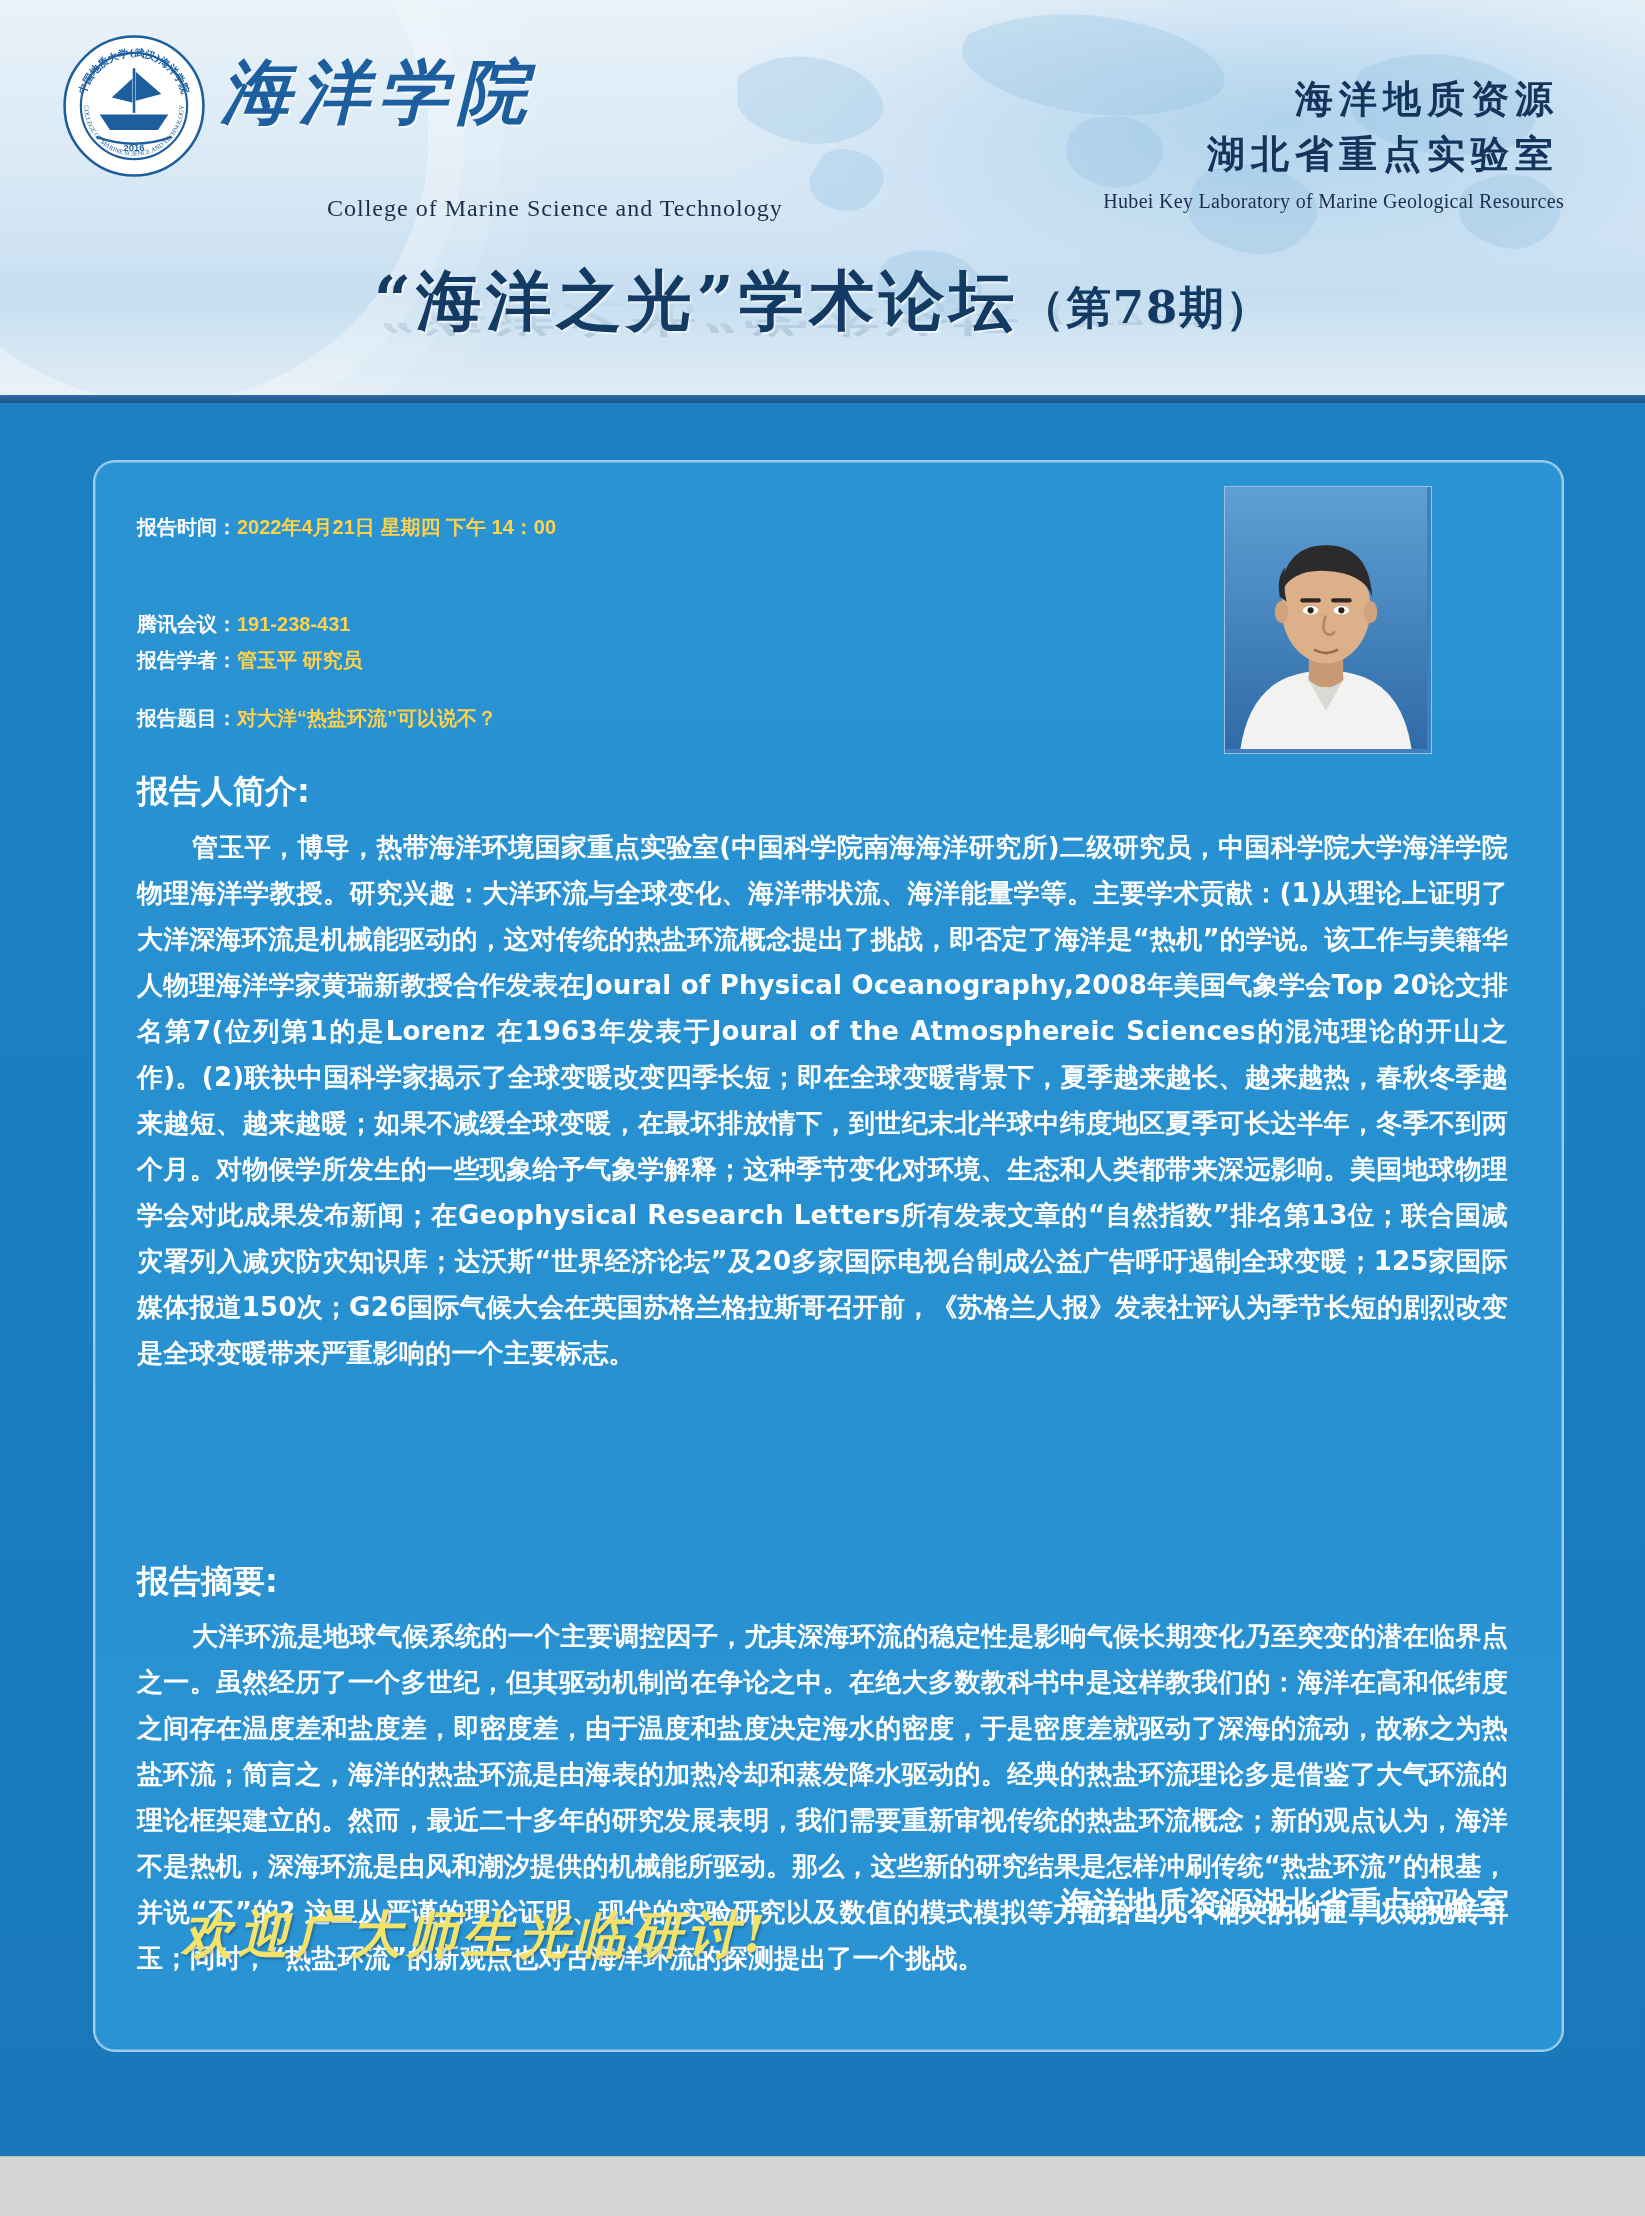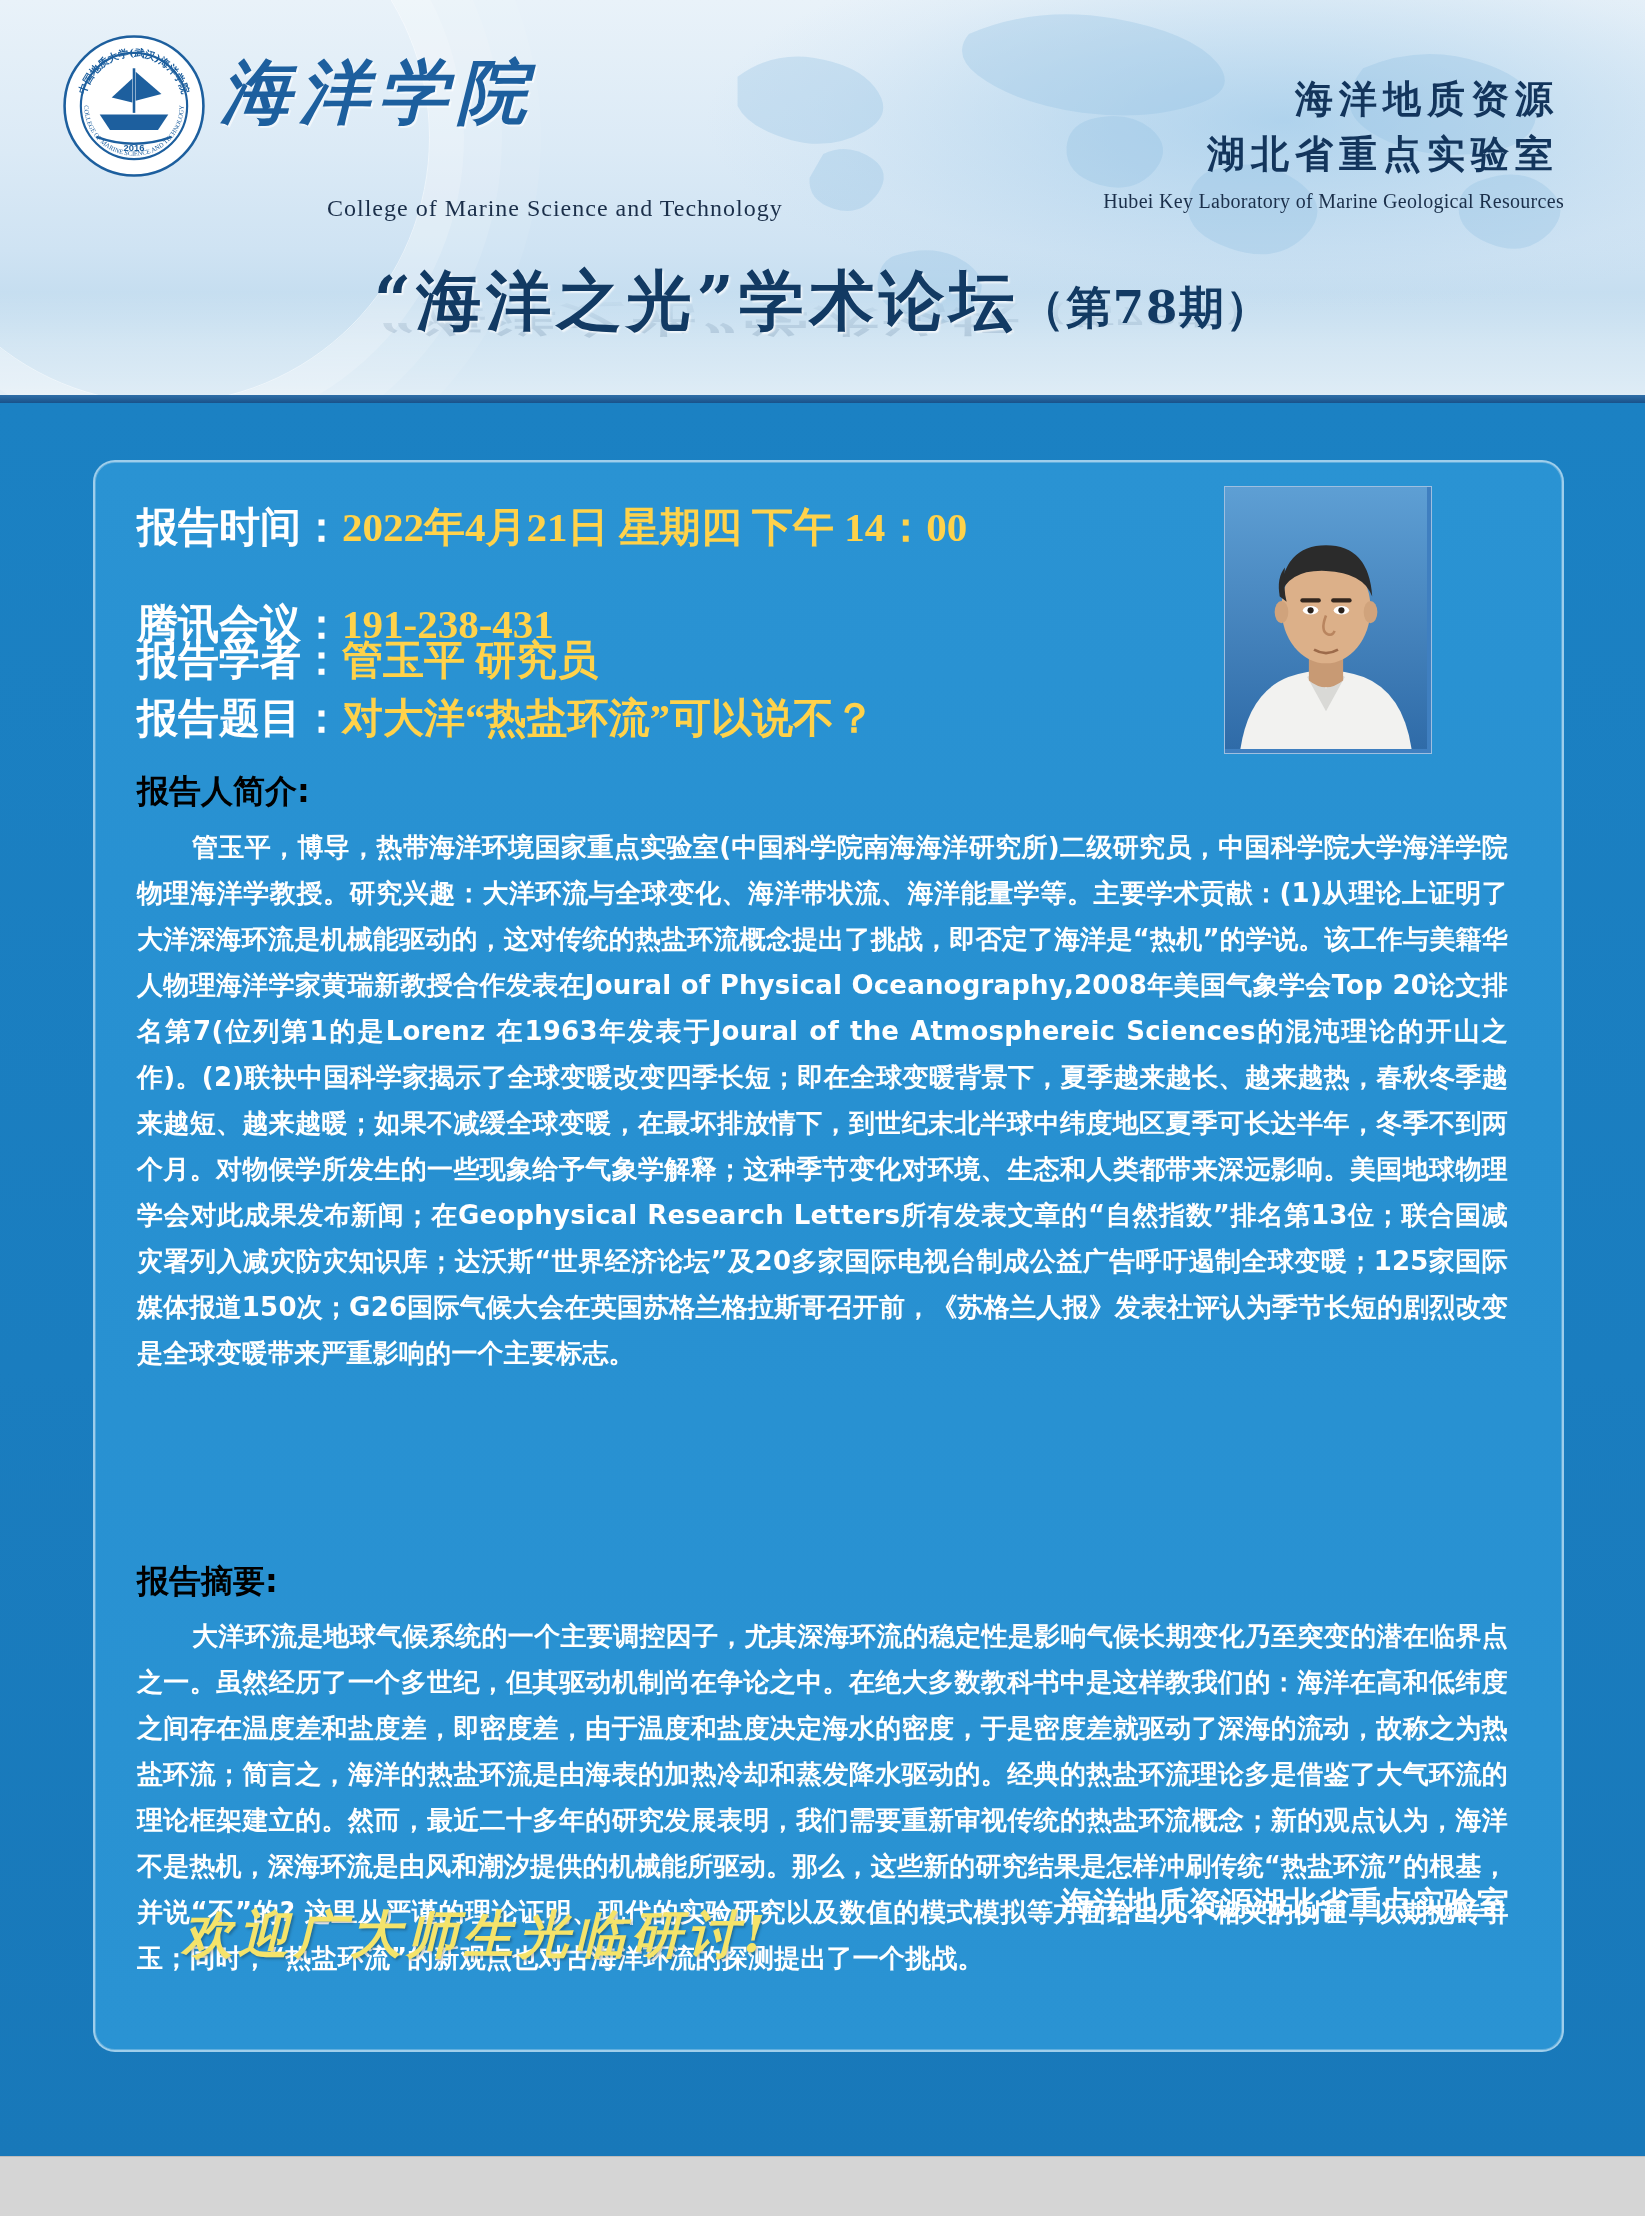--- a/index.html
+++ b/index.html
@@ -195,22 +195,22 @@
   }
 
   .inner {
     position: absolute;
     left: 137px; top: 497px;
     width: 1371px;
   }
 
   
   .info-line {
-    font-family: Liberation Serif, serif;
-    font-size: 41px;
+    font-family: Liberation Sans, sans-serif;
+    font-size: 20px;
     font-weight: bold;
     color: #ffffff;
     line-height: 53px;
     white-space: nowrap;
   }
   .info-line .val { color: #ffd24a; }
   .info-line.l1 { position: absolute; left: 0; top: 4.3px; }
   .info-line.l2 { position: absolute; left: 0; top: 69px; margin-top: 32px; }
   .info-line.l3 { position: absolute; left: 0; top: 137px; }
   .info-line.l4 { position: absolute; left: 0; top: 195px; }
@@ -226,21 +226,21 @@
   }
   .portrait svg { display: block; }
 
   
   .sec-head {
     position: absolute;
     left: 0;
     font-family: "DejaVu Sans", "Liberation Sans", sans-serif;
     font-size: 32px;
     font-weight: bold;
-    color: #000000;
+    color: #ffffff;
     white-space: nowrap;
   }
   .sec-head.bio { top: 273px; }
   .sec-head.abs { top: 1063px; }
 
   
   .para {
     position: absolute;
     left: 0;
     width: 1371px;

